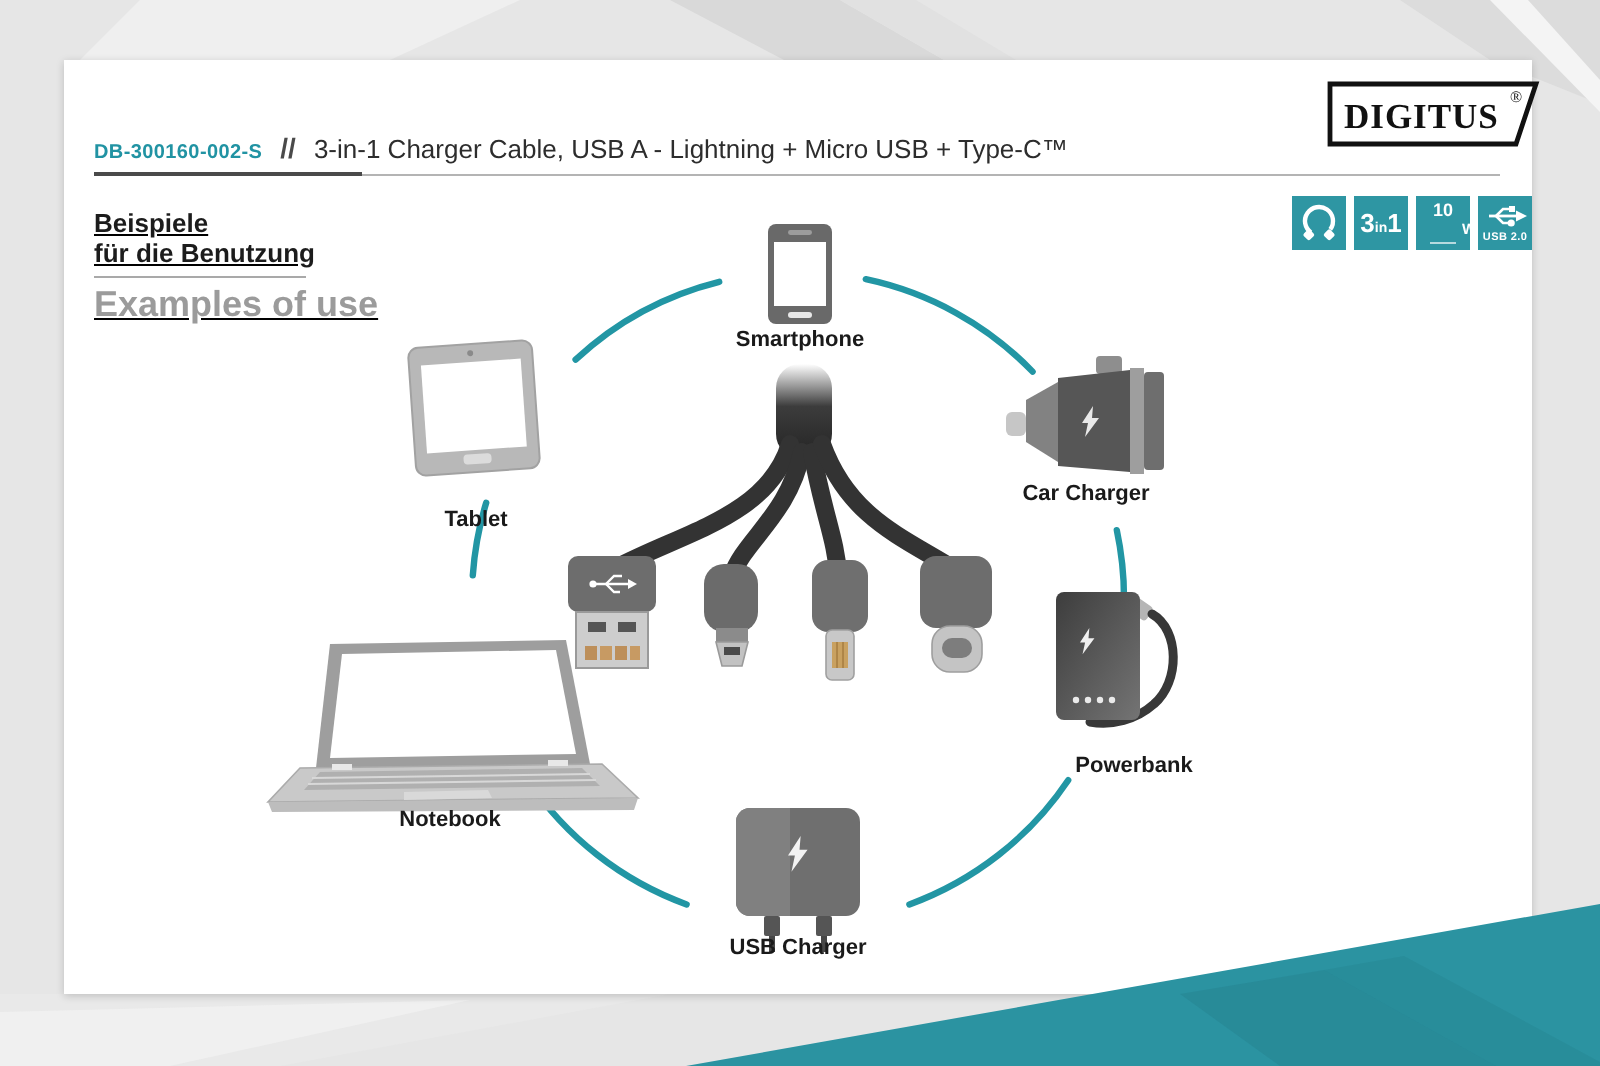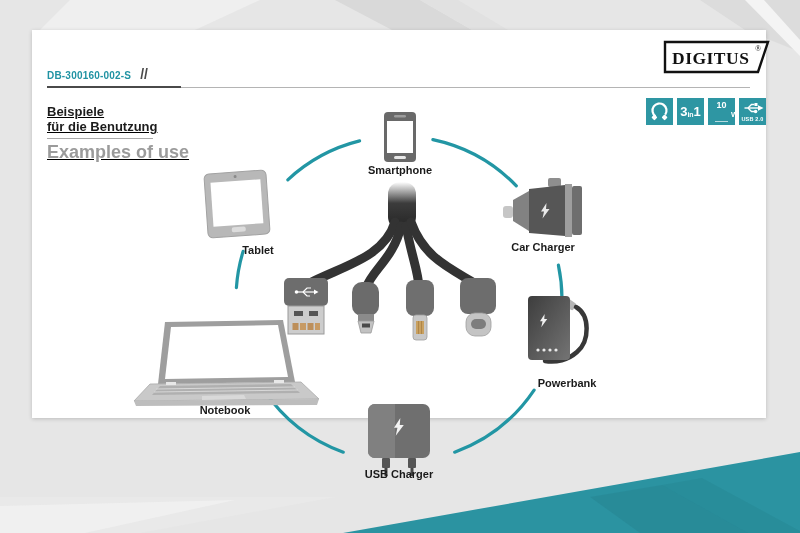--- a/index.html
+++ b/index.html
@@ -3,21 +3,21 @@
 <meta charset="utf-8">
 <style>
   html,body{margin:0;padding:0;}
   body{
     width:800px;height:533px;position:relative;overflow:hidden;
     background:#e6e6e6;
     font-family:"Liberation Sans", sans-serif;
   }
   .bg-layer{position:absolute;left:0;top:0;z-index:0;pointer-events:none;}
   .card{
-    position:absolute;left:32px;top:30px;width:734px;height:388px;
+    position:absolute;left:32px;top:30px;width:734px;height:467px;
     background:#ffffff;z-index:1;
     box-shadow:0 1px 4px rgba(0,0,0,0.18);
   }
   .wedge-layer{position:absolute;left:0;top:0;z-index:2;pointer-events:none;}
 
   
   .header-row{
     position:absolute;left:15px;top:36px;right:16px;
     display:flex;align-items:baseline;gap:9px;white-space:nowrap;
   }
@@ -76,20 +76,21 @@
 
   <svg class="logo" width="108" height="34" viewBox="0 0 108 34">
     <polygon points="2,2 105,2 95,32 2,32" fill="#ffffff" stroke="#111" stroke-width="2.4"></polygon>
     <text x="9" y="24" font-family="Liberation Serif, serif" font-weight="bold" font-size="17.5" fill="#111" letter-spacing="0.5">DIGITUS</text>
     <text x="92" y="11" font-family="Liberation Serif, serif" font-size="8" fill="#111">®</text>
   </svg>
 
   <div class="header-row">
     <span class="product-code">DB-300160-002-S</span>
     <span class="header-sep">//</span>
+    <span class="product-title">3-in-1 Charger Cable, USB A - Lightning + Micro USB + Type-C™</span>
   </div>
   <div class="header-rule"></div>
   <div class="header-rule-dark"></div>
 
   <div class="intro">
     <div class="de">Beispiele</div>
     <div class="de">für die Benutzung</div>
     <div class="intro-rule"></div>
     <div class="en">Examples of use</div>
   </div>
@@ -252,20 +253,20 @@
       <rect x="134" y="352" width="10" height="3" fill="#e8e8e8"></rect>
       <rect x="242" y="350" width="10" height="3" fill="#e8e8e8"></rect>
     </g>
   </svg>
 
   <div class="device-label" style="left:368px;top:134px;">Smartphone</div>
   <div class="device-label" style="left:511px;top:211px;">Car Charger</div>
   <div class="device-label" style="left:519px;top:347px;padding-left:32px;">Powerbank</div>
   <div class="device-label" style="left:367px;top:438px;">USB Charger</div>
   <div class="device-label" style="left:173px;top:374px;margin-left:20px;">Notebook</div>
-  <div class="device-label" style="left:206px;top:214px;margin-left:20px;">Tablet</div>
+  <div class="device-label" style="left:206px;top:224px;">Tablet</div>
 </div>
 
 <svg class="wedge-layer" width="800" height="533">
   <polygon points="343,533 800,452 800,533" fill="#2B93A1"></polygon>
   <polygon points="590,497 662,485 748,533 640,533" fill="rgba(15,65,75,0.10)"></polygon>
   <polygon points="662,485 702,478 800,531 800,533 748,533" fill="rgba(15,65,75,0.07)"></polygon>
 </svg>
 
 </body></html>

